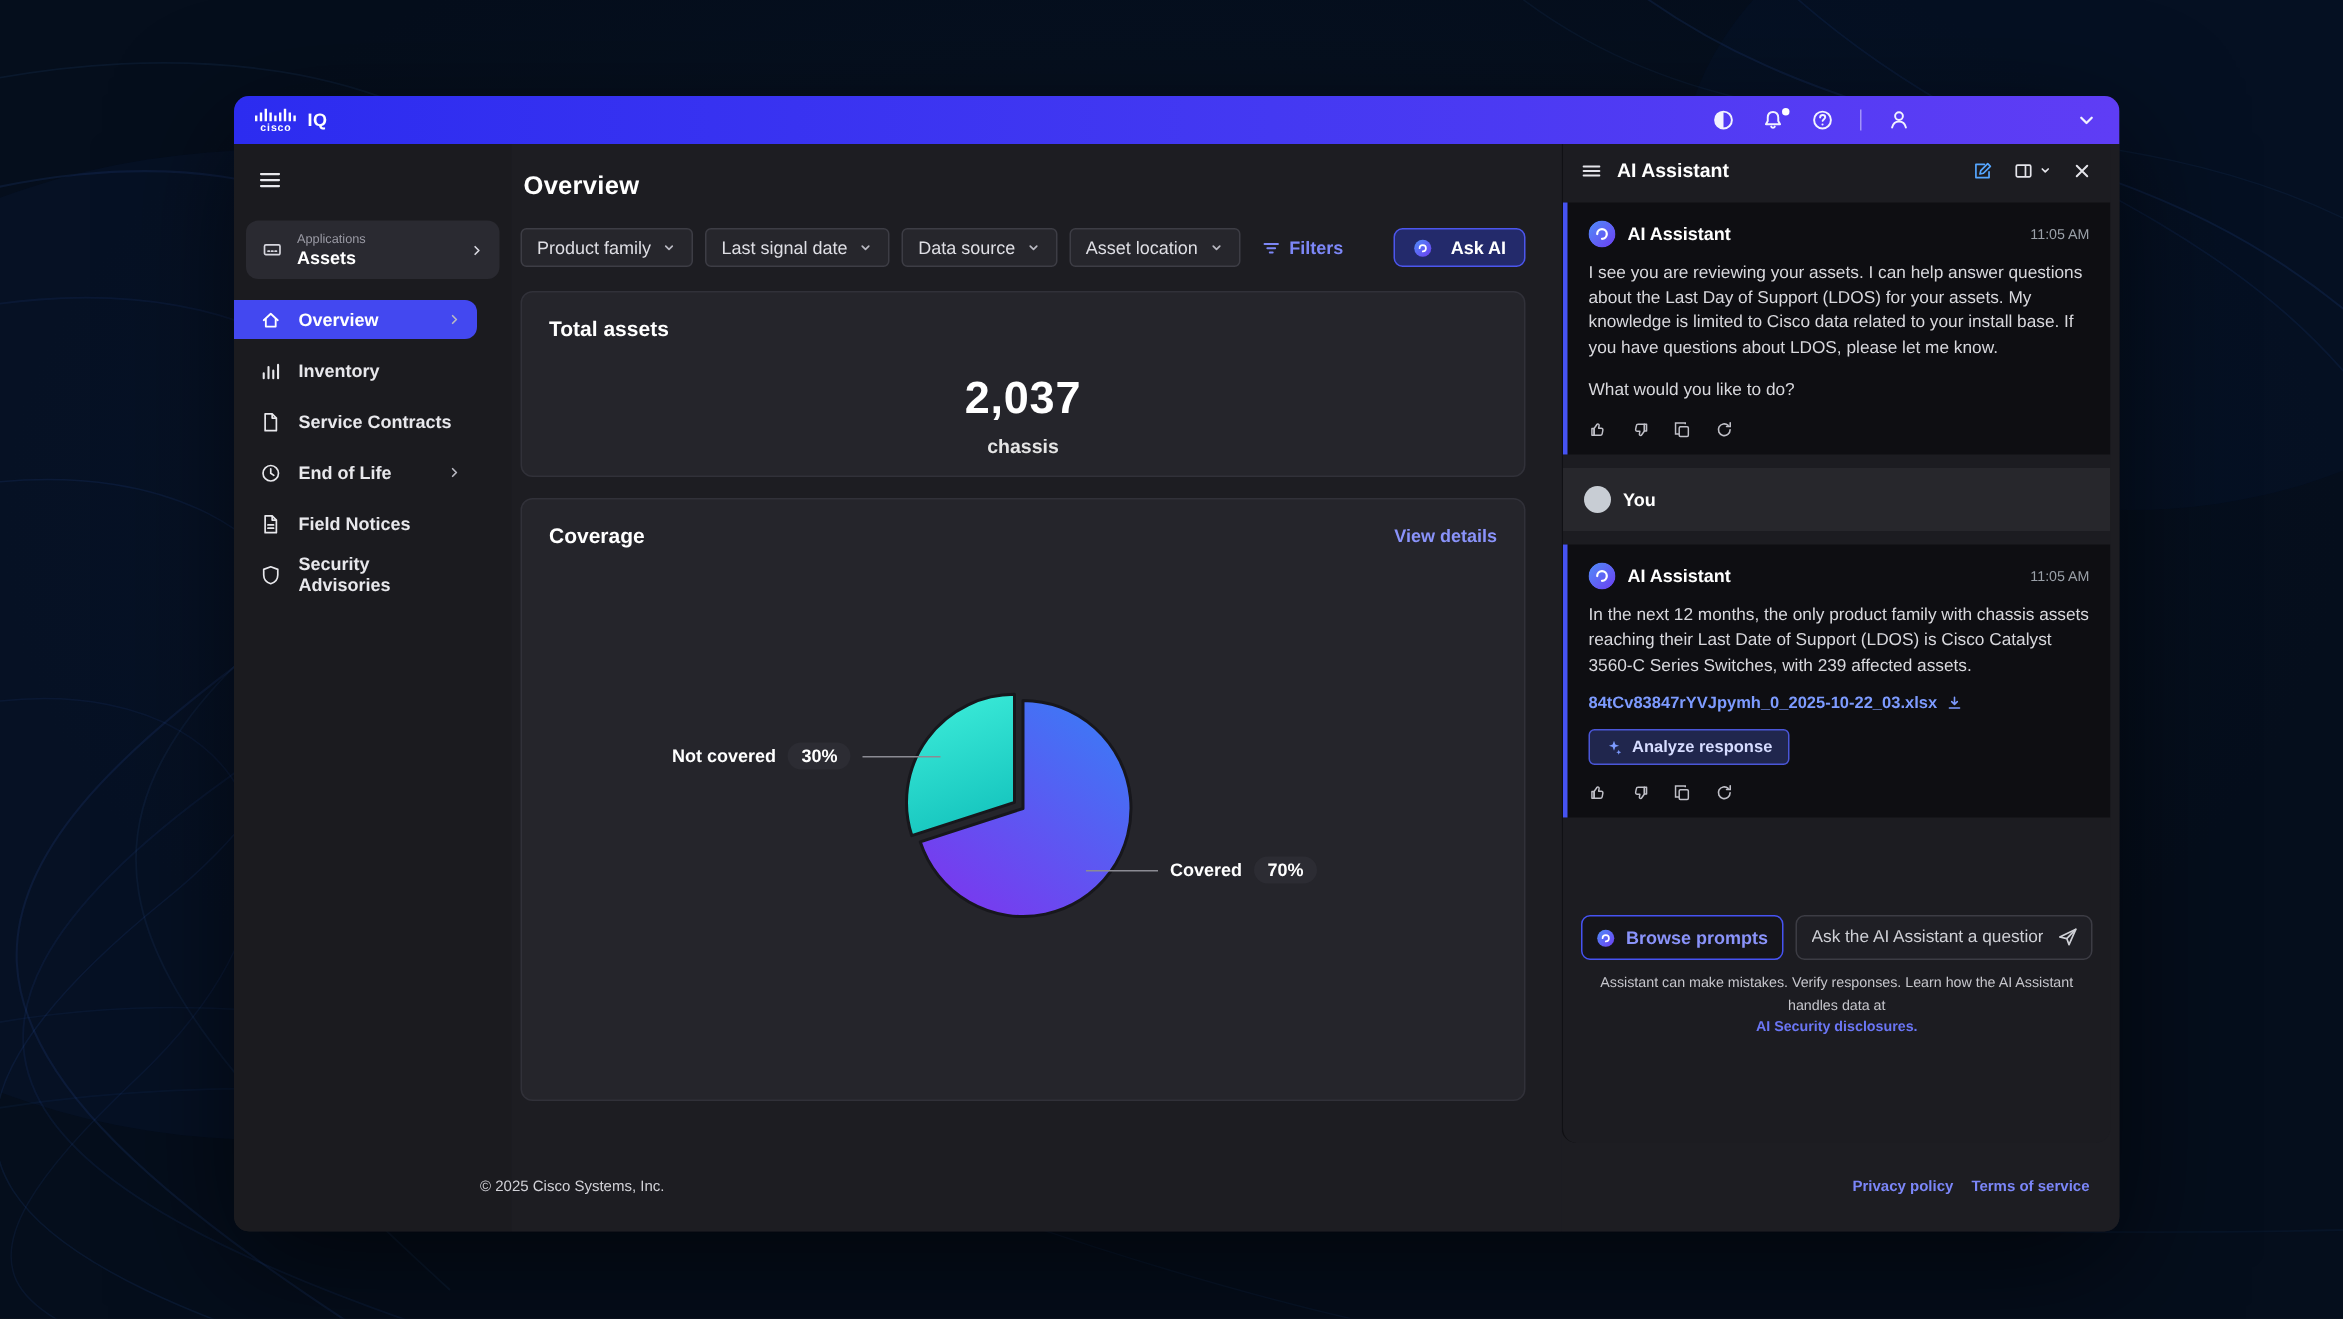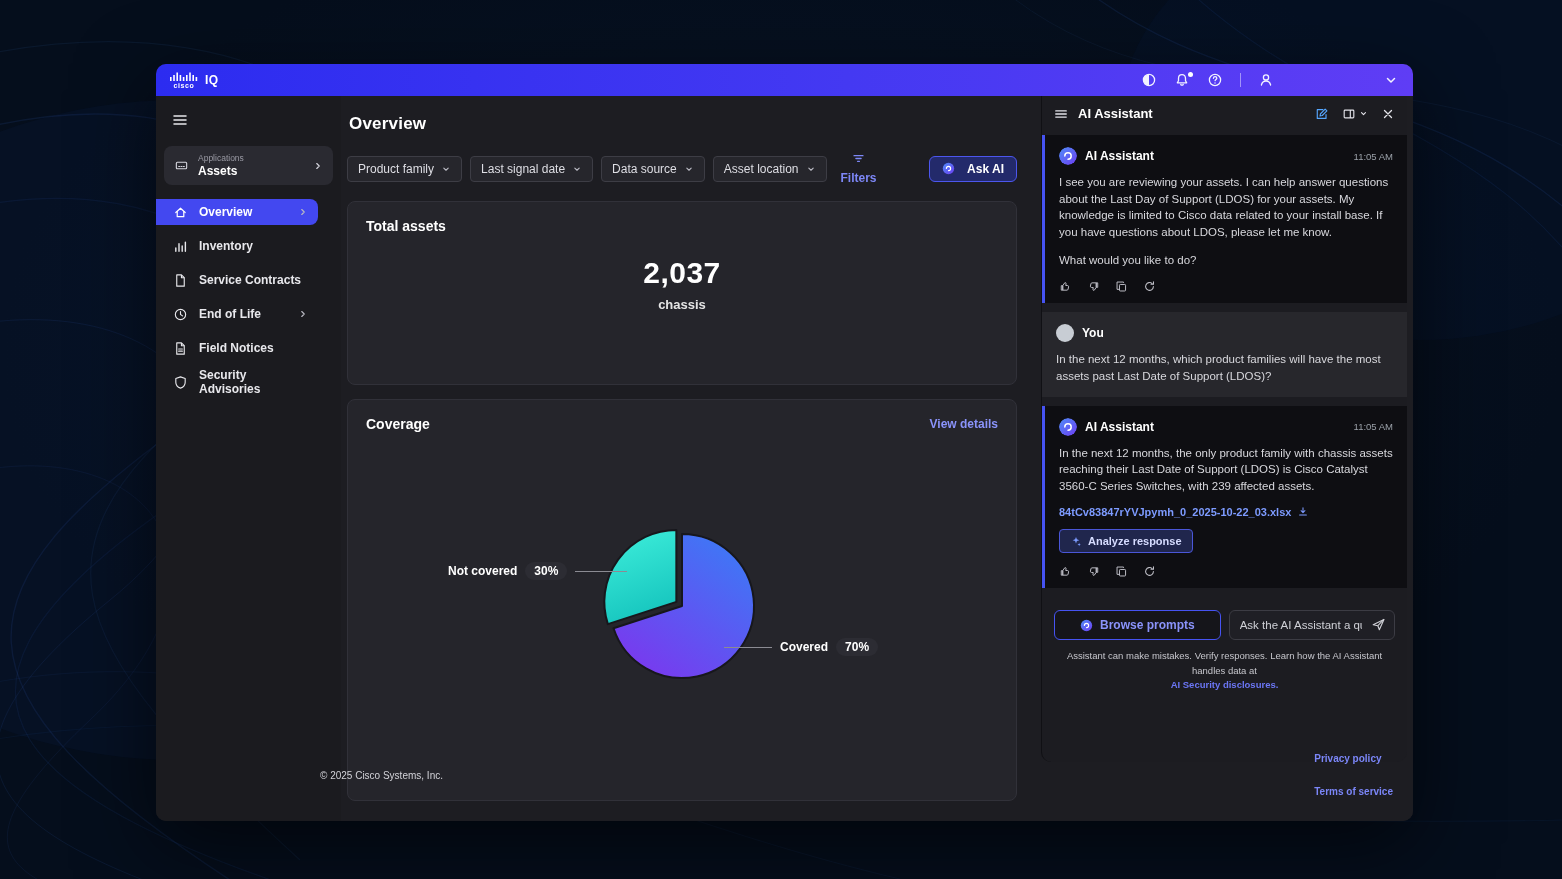--- a/index.html
+++ b/index.html
@@ -58,32 +58,32 @@
   
   .main { flex:1; min-width:0; padding:18px 24px 0 6px; position:relative; background:#1d1d22; }
   .page-title { font-size:17px; font-weight:700; letter-spacing:.2px; color:#fff; margin:0 0 18px 2px; }
   .filter-row { display:flex; align-items:center; gap:8px; margin-bottom:16px; }
   .dropdown {
     height:26px; display:inline-flex; align-items:center; gap:7px; padding:0 10px;
     background:#26262c; border:1px solid #3d3d45; border-radius:4px; font-size:12px;
     color:#dededg; color:#dedee4; cursor:pointer; white-space:nowrap;
   }
   .dd-chev { width:10px; height:10px; color:#b9b9c2; }
-  .filters-btn { display:inline-flex; align-items:center; gap:6px; color:#7d87f7; font-size:12px; font-weight:700; cursor:pointer; margin-left:6px;flex-direction:column; }
+  .filters-btn { display:inline-flex; align-items:center; gap:6px; color:#7d87f7; font-size:12px; font-weight:700; cursor:pointer; margin-left:6px; }
   .flex-spacer { flex:1; }
   .ask-ai-btn {
     height:26px; display:inline-flex; align-items:center; gap:12px; padding:0 12px;
     background:#232a6b; border:1px solid #4c56ee; border-radius:6px; color:#fff;
     font-size:12px; font-weight:700; cursor:pointer;
   }
   .card {
     background:#25252b; border:1px solid #313139; border-radius:8px; padding:16px 18px;
   }
   .card-title { font-size:14px; font-weight:700; color:#fff; }
-  .total-card { height:184px; margin-bottom:14px; }
+  .total-card { height:124px; margin-bottom:14px; }
   .total-center { text-align:center; margin-top:22px; }
   .total-value { font-size:30px; font-weight:700; color:#fff; letter-spacing:.5px; }
   .total-unit { font-size:13px; font-weight:600; color:#e5e5e5; margin-top:7px; }
   .coverage-card { height:402px; position:relative; }
   .coverage-head { display:flex; align-items:center; }
   .view-details { margin-left:auto; color:#8a93fa; font-size:12px; font-weight:700; cursor:pointer; }
   .pie-svg { position:absolute; top:116px; left:50%; transform:translateX(-50%); }
   .pie-callout { position:absolute; display:flex; align-items:center; gap:8px; }
   .pie-callout.left { top:162px; left:100px; }
   .pie-callout.right { top:238px; left:376px; }
@@ -118,40 +118,40 @@
   .analyze-btn {
     margin-top:11px; display:inline-flex; align-items:center; gap:6px; padding:5px 10px;
     background:#20264d; border:1px solid #4a56d8; border-radius:4px;
     color:#d6dcff; font-size:11px; font-weight:700; cursor:pointer;
   }
   .feedback-row { margin-top:12px; display:flex; align-items:center; gap:15px; }
   .fb-ic { width:13px; height:13px; color:#c0c0c8; cursor:pointer; }
   .panel-bottom { padding:0 12px 70px; }
   .prompt-row { display:flex; align-items:center; gap:8px; }
   .browse-btn {
-    height:30px; display:inline-flex; align-items:center; gap:7px; padding:0 25px;
+    height:30px; display:inline-flex; align-items:center; gap:7px; padding:0 9px;
     background:#15151a; border:1px solid #4653f2; border-radius:6px;
     color:#8a93fa; font-size:12px; font-weight:700; cursor:pointer; white-space:nowrap;
   }
   .ask-input-wrap { flex:1; position:relative; }
   .ask-input {
     width:100%; height:30px; background:#1f1f25; border:1px solid #3c3c44; border-radius:6px;
     padding:0 32px 0 10px; color:#e8e8ec; font-size:11.5px; font-family:inherit; outline:none;
   }
   .ask-input::placeholder { color:#cfd0d6; }
   .send-ic { position:absolute; right:9px; top:7px; width:15px; height:15px; color:#cfd0d6; cursor:pointer; }
   .disclaimer { margin-top:9px; text-align:center; font-size:9.5px; line-height:1.5; color:#c6c6cc; }
   .disclaimer-link { color:#6b76f5; font-weight:700; cursor:pointer; }
 
   
   .window-footer {
     position:absolute; left:164px; right:20px; bottom:24px; display:flex; align-items:center; z-index:3;
   }
   .copyright { font-size:10px; color:#d2d2d8; }
-  .footer-links { margin-left:auto; display:flex; gap:22px;flex-direction:column; }
+  .footer-links { margin-left:auto; display:flex; gap:12px; }
   .footer-link { font-size:10px; font-weight:700; color:#7b86f8; cursor:pointer; }
 </style>
 </head>
 <body>
 
 <svg width="0" height="0" style="position:absolute">
   <defs>
     <linearGradient id="aiGrad" x1="0" y1="0" x2="1" y2="1">
       <stop offset="0" stop-color="#4f8df8"></stop>
         <stop offset="1" stop-color="#6d3ef2"></stop>
@@ -447,23 +447,20 @@
                   <path d="M12.9 2.3v3h-3"></path>
                 </svg>
             </div>
           </div>
 
           <div class="msg-user">
             <div class="msg-head">
               <span class="avatar user-av"></span>
               <span class="msg-sender">You</span>
             </div>
-            <div class="msg-body">
-              <p>In the next 12 months, which product families will have the most assets past Last Date of Support (LDOS)?</p>
-            </div>
           </div>
 
           <div class="msg-ai">
             <div class="msg-head">
               <svg class="avatar" viewBox="0 0 18 18">
                 <circle cx="9" cy="9" r="9" fill="url(#aiGrad)"></circle>
                 <path d="M5.8 9a3.2 3.2 0 1 1 3.2 3.2" fill="none" stroke="#fff" stroke-width="1.5" stroke-linecap="round"></path>
               </svg>
               <span class="msg-sender">AI Assistant</span>
               <span class="msg-time">11:05 AM</span>

